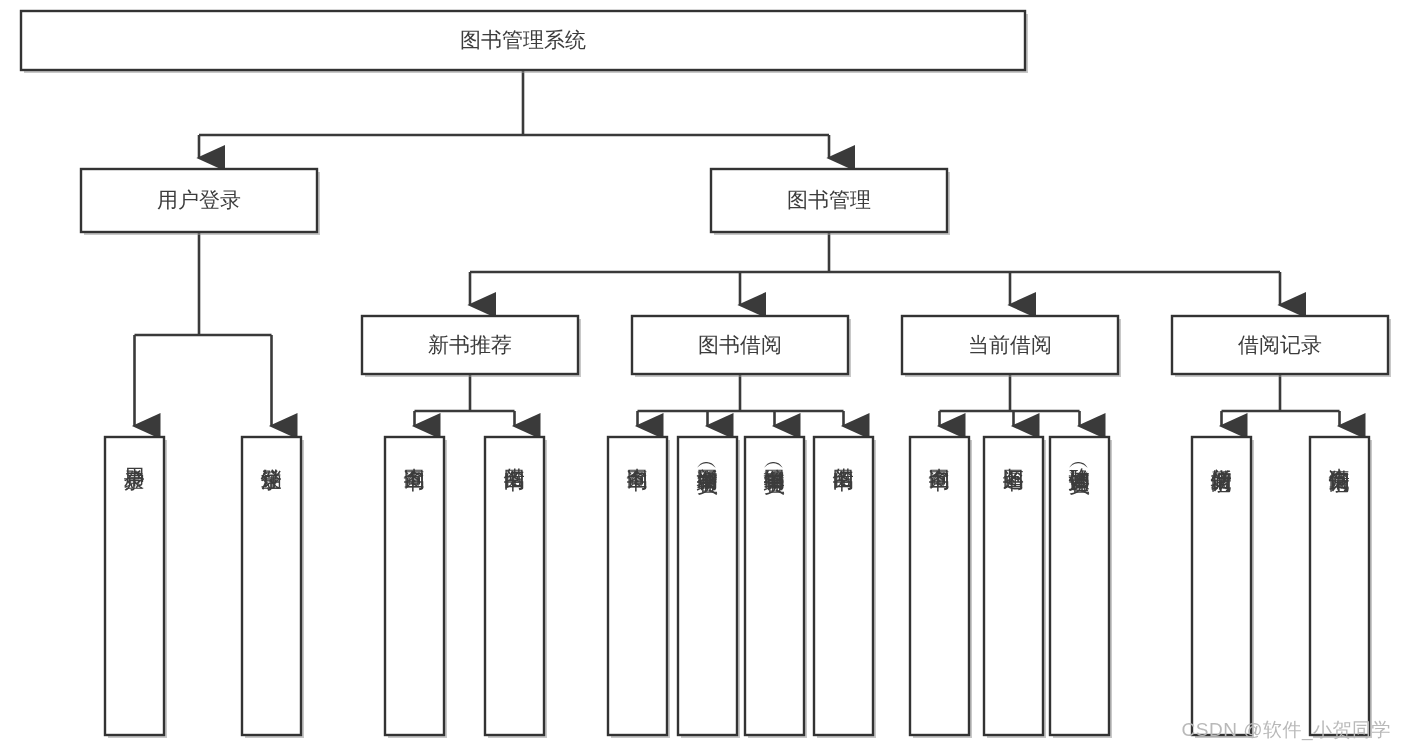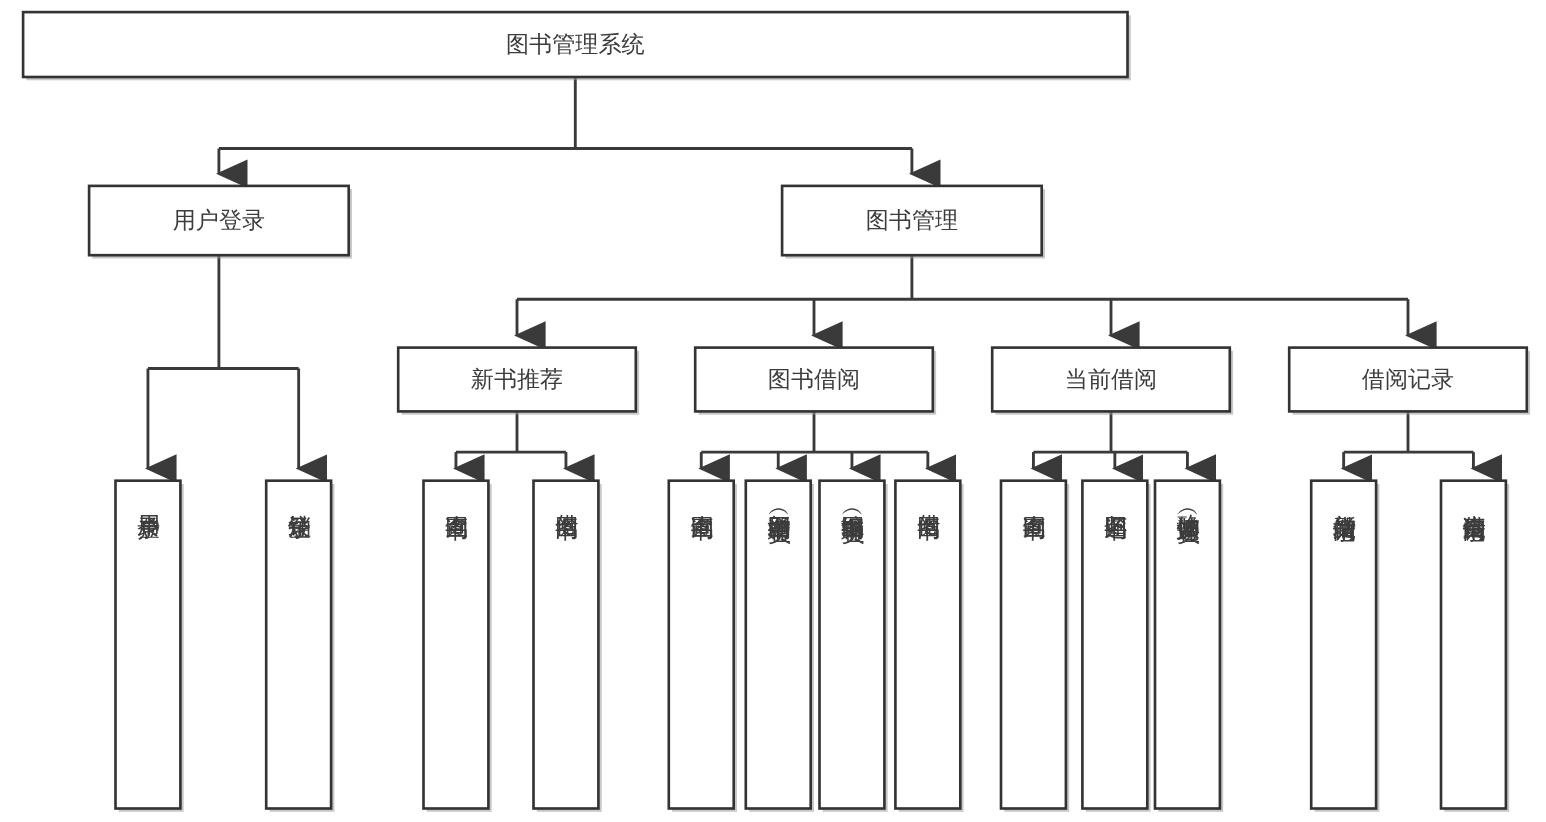--- a/index.html
+++ b/index.html
@@ -246,14 +246,15 @@
         <span class="leaf-label">确认归还（管理员）</span>
       </div>
       <div class="leaf-label-box" style="left: 1192px; top: 451px; width: 59px; height: 278px;">
         <span class="leaf-label">新增借阅记录</span>
       </div>
       <div class="leaf-label-box" style="left: 1310px; top: 451px; width: 59px; height: 278px;">
         <span class="leaf-label">查询借阅记录</span>
       </div>
     </div>
 
+  <div class="watermark">CSDN @软件_小贺同学</div>
 
 </div>
 
 </body></html>

